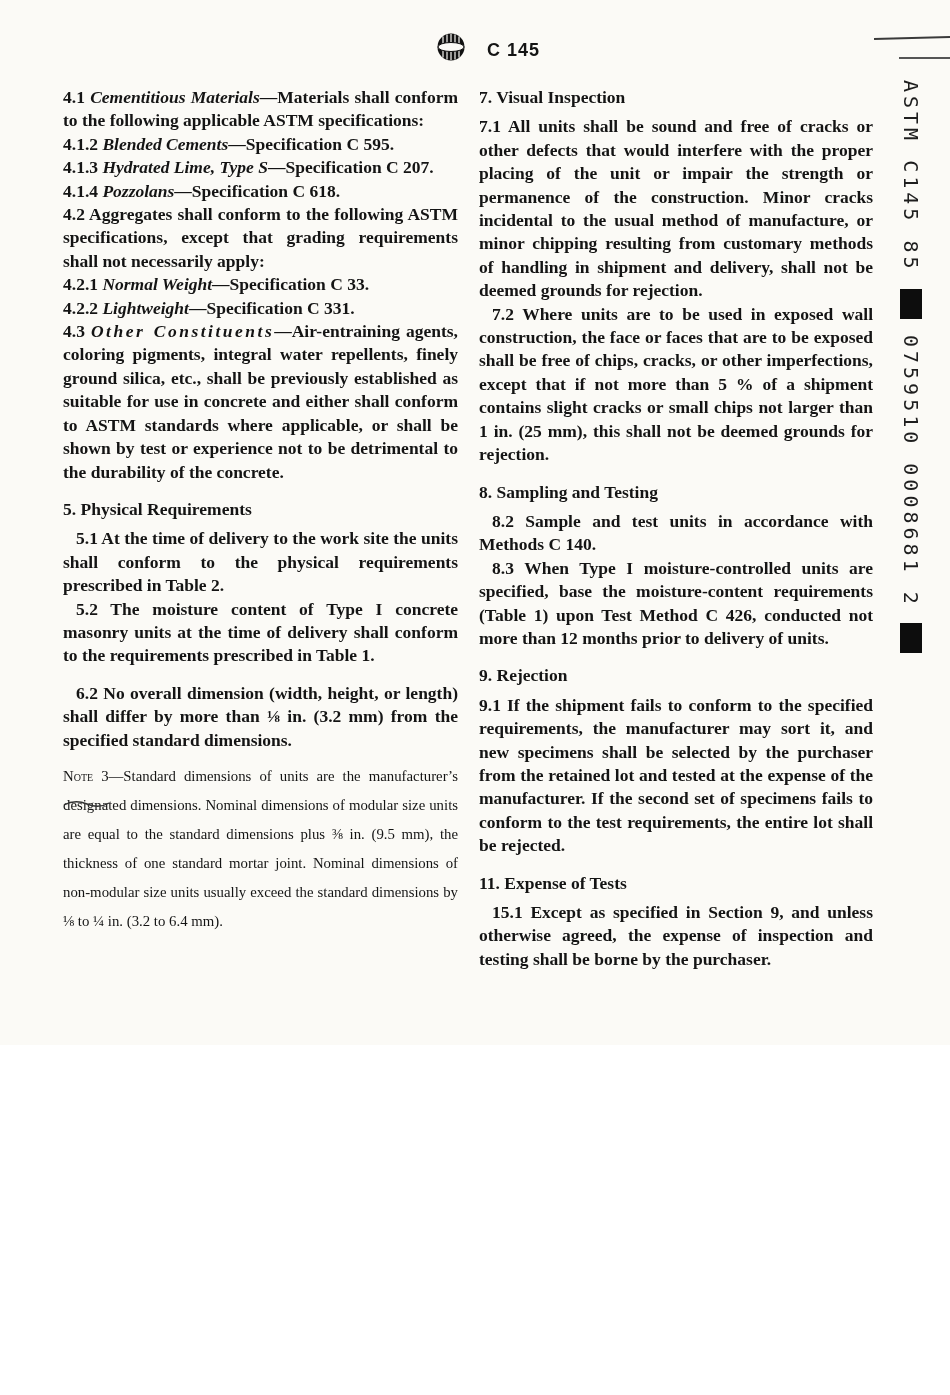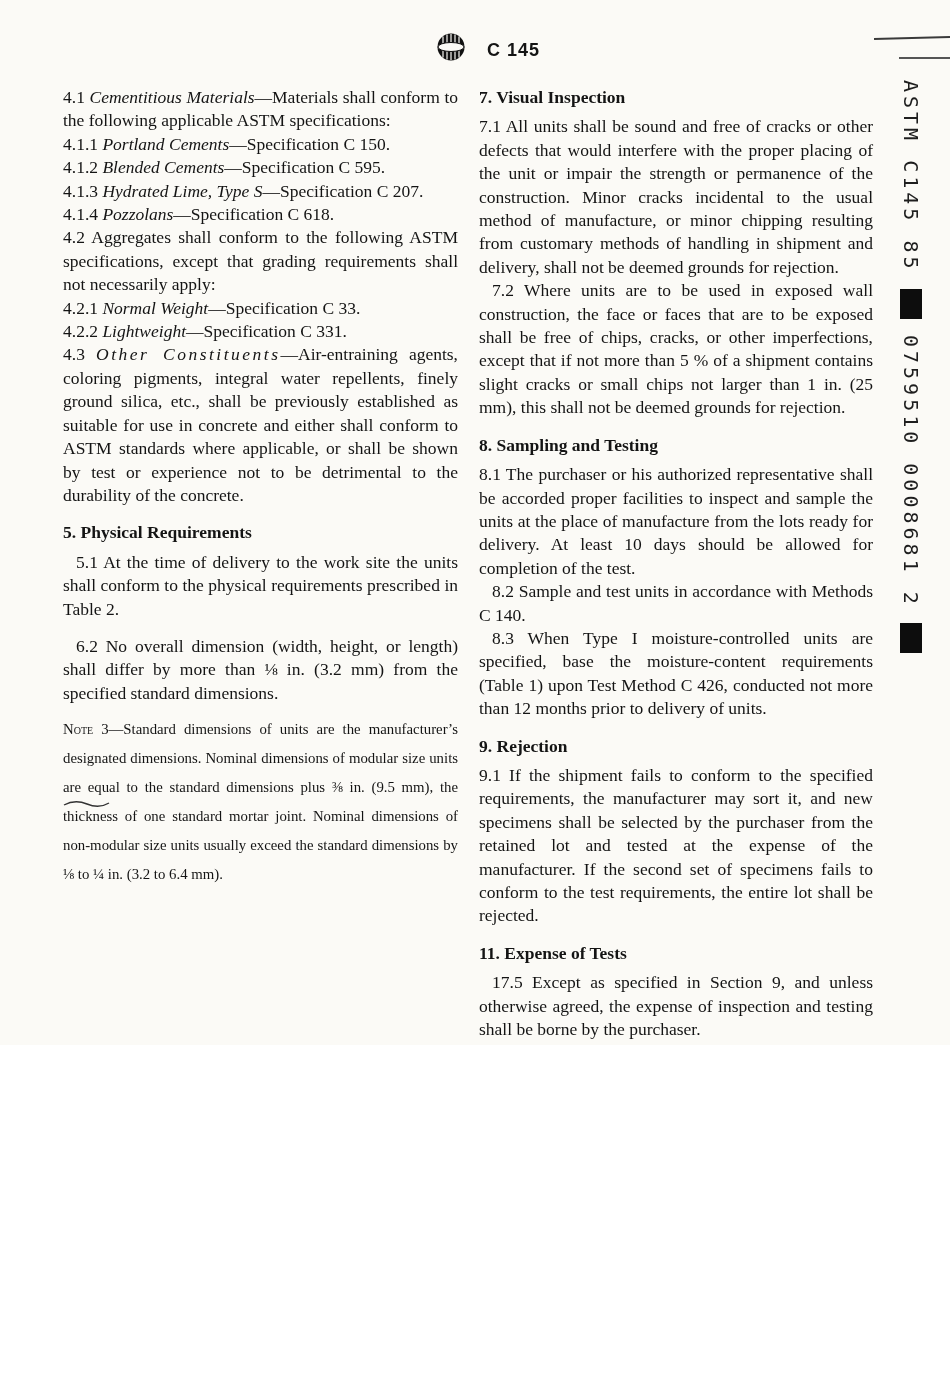--- a/index.html
+++ b/index.html
@@ -24,21 +24,21 @@
   
   .col {
     position: absolute; top: 86px;
     font-size: 17.5px; line-height: 23.4px;
     text-align: justify;
   }
   .col-left  { left: 63px;  width: 395px; }
   .col-right { left: 479px; width: 394px; }
   section + section { margin-top: 14px; }
   .sec-h { margin: 0 0 6px 0; font-size: 17.5px; font-weight: 700; }
-  p.para { margin: 0; }
+  p.para { margin: 0; font-weight: bold; }
   p.ind { text-indent: 13px; }
   .lsp { letter-spacing: 2.5px; }
   p.note { margin: 10px 0 0 0; font-size: 14.8px; line-height: 29px; }
   .note-label { font-variant: small-caps; }
 
   
   .side {
     position: absolute; left: 889px; top: 80px; width: 44px;
     display: flex; flex-direction: column; align-items: center; gap: 16px;
   }
@@ -82,65 +82,64 @@
     </g>
     <ellipse cx="15" cy="15" rx="13" ry="4.5" fill="#fbfaf6"></ellipse>
     <ellipse cx="15" cy="15" rx="13" ry="4.5" fill="none" stroke="#111" stroke-width="1"></ellipse>
   </svg>
   <div class="doccode">C 145</div>
 
   <div class="col col-left">
 
     <section>
       <p class="para"><span>4.1 </span><i>Cementitious Materials</i><span>—Materials shall conform to the following applicable ASTM specifications:</span></p>
-      <p class="para"><span>4.1.1 </span><i>Portland Cements</i><span>—Specification C 150.</span></p>
       <p class="para"><span>4.1.2 </span><i>Blended Cements</i><span>—Specification C 595.</span></p>
       <p class="para"><span>4.1.3 </span><i>Hydrated Lime, Type S</i><span>—Specification C 207.</span></p>
       <p class="para"><span>4.1.4 </span><i>Pozzolans</i><span>—Specification C 618.</span></p>
       <p class="para">4.2 Aggregates shall conform to the following ASTM specifications, except that grading requirements shall not necessarily apply:</p>
       <p class="para"><span>4.2.1 </span><i>Normal Weight</i><span>—Specification C 33.</span></p>
       <p class="para"><span>4.2.2 </span><i>Lightweight</i><span>—Specification C 331.</span></p>
       <p class="para"><span>4.3 </span><i class="lsp">Other Constituents</i><span>—Air-entraining agents, coloring pigments, integral water repellents, finely ground silica, etc., shall be previously established as suitable for use in concrete and either shall conform to ASTM standards where applicable, or shall be shown by test or experience not to be detrimental to the durability of the concrete.</span></p>
     </section>
 
     <section>
       <h3 class="sec-h">5. Physical Requirements</h3>
       <p class="para ind">5.1 At the time of delivery to the work site the units shall conform to the physical requirements prescribed in Table 2.</p>
+      <p class="para ind">5.2 The moisture content of Type I concrete masonry units at the time of delivery shall conform to the requirements prescribed in Table 1.</p>
     </section>
 
     <section>
       <p class="para ind">6.2 No overall dimension (width, height, or length) shall differ by more than ⅛ in. (3.2 mm) from the specified standard dimensions.</p>
       <p class="note"><span class="note-label">Note 3</span><span>—Standard dimensions of units are the manufacturer’s designated dimensions. Nominal dimensions of modular size units are equal to the standard dimensions plus ⅜ in. (9.5 mm), the thickness of one standard mortar joint. Nominal dimensions of non-modular size units usually exceed the standard dimensions by ⅛ to ¼ in. (3.2 to 6.4 mm).</span></p>
     </section>
 
   </div>
 
   <div class="col col-right">
 
     <section>
       <h3 class="sec-h">7. Visual Inspection</h3>
       <p class="para">7.1 All units shall be sound and free of cracks or other defects that would interfere with the proper placing of the unit or impair the strength or permanence of the construction. Minor cracks incidental to the usual method of manufacture, or minor chipping resulting from customary methods of handling in shipment and delivery, shall not be deemed grounds for rejection.</p>
       <p class="para ind">7.2 Where units are to be used in exposed wall construction, the face or faces that are to be exposed shall be free of chips, cracks, or other imperfections, except that if not more than 5 % of a shipment contains slight cracks or small chips not larger than 1 in. (25 mm), this shall not be deemed grounds for rejection.</p>
     </section>
 
     <section>
       <h3 class="sec-h">8. Sampling and Testing</h3>
-      <p class="para">8.1 The purchaser or his authorized representative shall be accorded proper facilities to inspect and sample the units at the place of manufacture from the lots ready for delivery. At least 10 days should be allowed for completion of the test.</p>
       <p class="para ind">8.2 Sample and test units in accordance with Methods C 140.</p>
       <p class="para ind">8.3 When Type I moisture-controlled units are specified, base the moisture-content requirements (Table 1) upon Test Method C 426, conducted not more than 12 months prior to delivery of units.</p>
     </section>
 
     <section>
       <h3 class="sec-h">9. Rejection</h3>
       <p class="para">9.1 If the shipment fails to conform to the specified requirements, the manufacturer may sort it, and new specimens shall be selected by the purchaser from the retained lot and tested at the expense of the manufacturer. If the second set of specimens fails to conform to the test requirements, the entire lot shall be rejected.</p>
     </section>
 
     <section>
       <h3 class="sec-h">11. Expense of Tests</h3>
-      <p class="para ind">17.5 Except as specified in Section 9, and unless otherwise agreed, the expense of inspection and testing shall be borne by the purchaser.</p>
+      <p class="para ind">15.1 Except as specified in Section 9, and unless otherwise agreed, the expense of inspection and testing shall be borne by the purchaser.</p>
     </section>
 
   </div>
 
   <div class="side">
     <span class="vtext">ASTM C145 85</span>
     <div class="block"></div>
     <span class="vtext">0759510 0008681 2</span>
     <div class="block"></div>
   </div>

